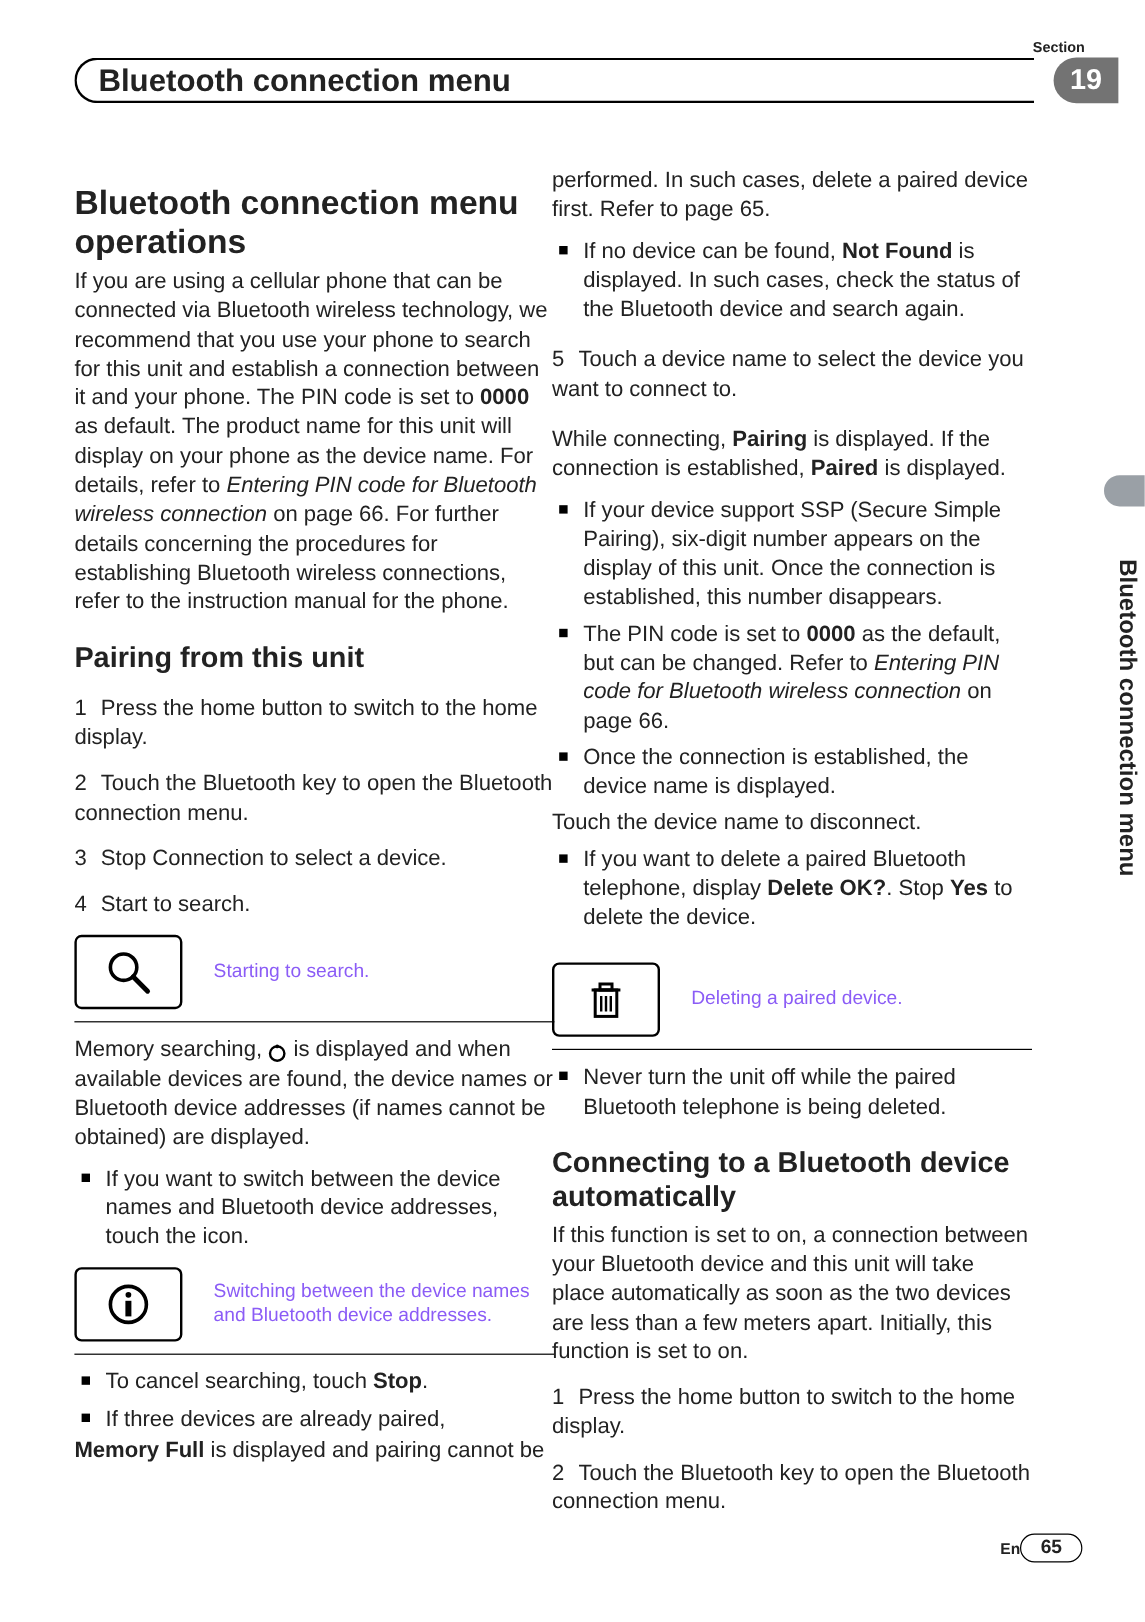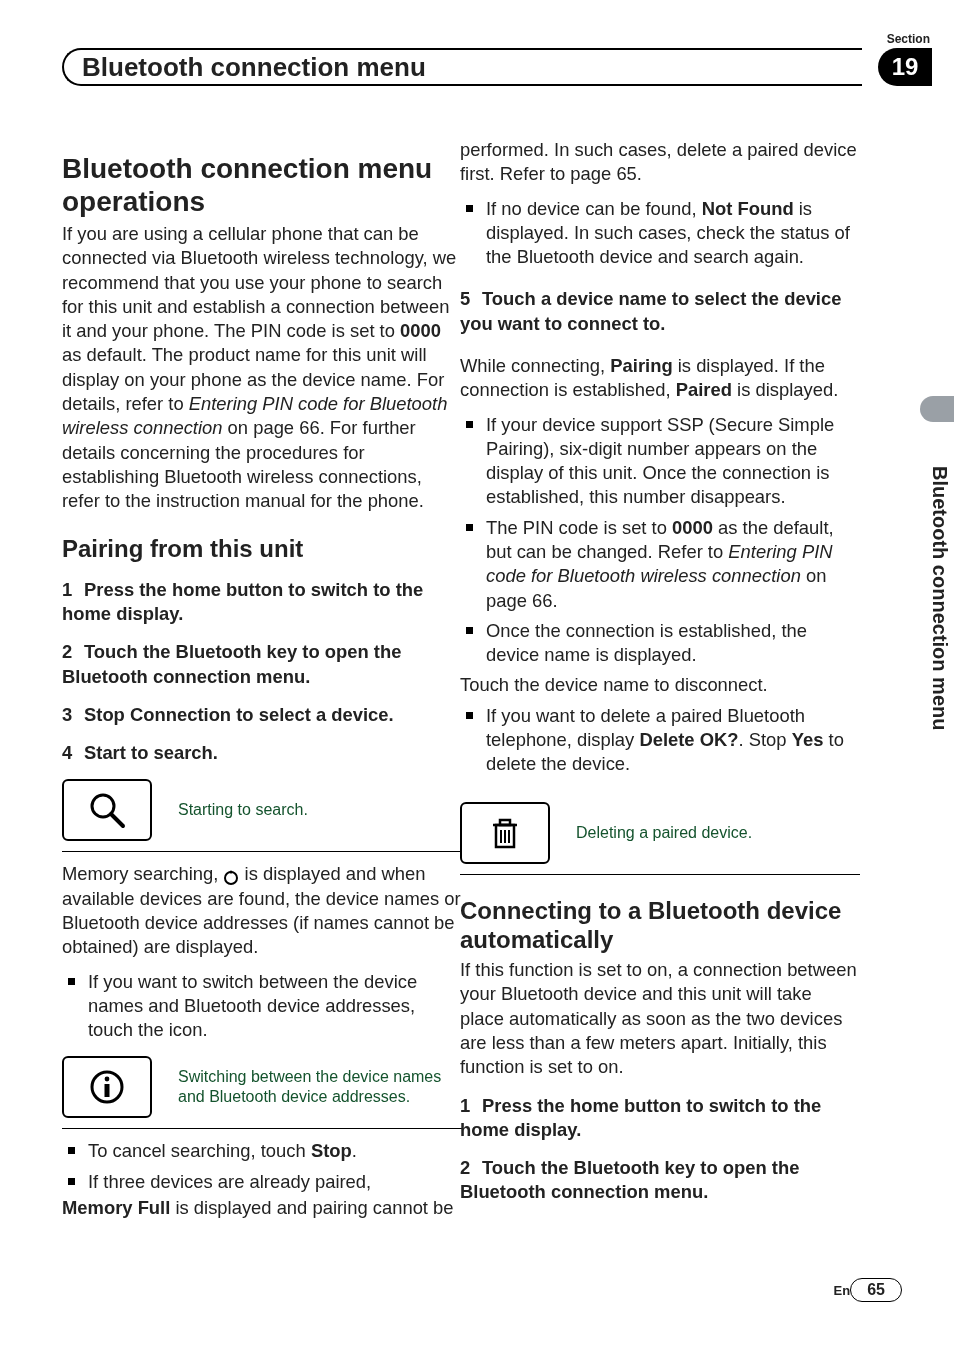--- a/index.html
+++ b/index.html
@@ -18,31 +18,31 @@
   .header-area {
     position: absolute;
     top: 32px;
     left: 0;
     right: 0;
     height: 60px;
   }
   .section-label {
     position: absolute;
     top: 0;
-    right: 24px;
+    right: 50px;
     font-size: 12px;
     font-weight: 700;
   }
   .section-pill {
     position: absolute;
     top: 16px;
     right: 22px;
     width: 54px;
     height: 38px;
-    background: #000000;
+    background: #737373;
     border-radius: 19px 0 0 19px;
     color: #fff;
     font-weight: 800;
     font-size: 24px;
     line-height: 38px;
     text-align: center;
   }
   .title-pill {
     position: absolute;
     top: 16px;
@@ -78,21 +78,21 @@
     margin: 22px 0 4px 0;
     line-height: 1.18;
   }
   h2.sub {
     font-size: 24px;
     font-weight: 800;
     margin: 22px 0 4px 0;
     line-height: 1.18;
   }
   p { margin: 4px 0 10px 0; }
-  .step { font-weight: 700; margin: 14px 0 2px 0; }
+  .step { font-weight: 400; margin: 14px 0 2px 0; }
   .step-num { display:inline-block; width: 22px; }
   .bullet {
     position: relative;
     padding-left: 26px;
     margin: 6px 0;
   }
   .bullet::before {
     content: "";
     position: absolute;
     left: 6px;
@@ -116,21 +116,21 @@
     height: 58px;
     border: 2px solid #000;
     border-radius: 6px;
     display: flex;
     align-items: center;
     justify-content: center;
     margin-right: 26px;
     flex-shrink: 0;
   }
   .icon-box svg { width: 40px; height: 40px; }
-  .icon-caption { font-size: 16px; color: #14532d; line-height: 1.3; }
+  .icon-caption { font-size: 16px; color: #8b5cf6; line-height: 1.3; }
 
   
   .side-tab {
     position: absolute;
     right: 0;
     top: 428px;
     width: 30px;
     height: 340px;
     display: flex;
     align-items: center;
@@ -274,20 +274,21 @@
         <line x1="8" y1="12" x2="32" y2="12" stroke="#000" stroke-width="2.5"></line>
         <rect x="15" y="7" width="10" height="5" fill="none" stroke="#000" stroke-width="2.5"></rect>
         <line x1="16" y1="17" x2="16" y2="30" stroke="#000" stroke-width="2"></line>
         <line x1="20" y1="17" x2="20" y2="30" stroke="#000" stroke-width="2"></line>
         <line x1="24" y1="17" x2="24" y2="30" stroke="#000" stroke-width="2"></line>
       </svg>
     </div>
     <div class="icon-caption">Deleting a paired device.</div>
   </div>
 
+  <div class="bullet">Never turn the unit off while the paired Bluetooth telephone is being deleted.</div>
 
   <h2 class="sub">Connecting to a Bluetooth device automatically</h2>
   <p>If this function is set to on, a connection between your Bluetooth device and this unit will take place automatically as soon as the two devices are less than a few meters apart. Initially, this function is set to on.</p>
 
   <p class="step"><span class="step-num">1</span><span>Press the home button to switch to the home display.</span></p>
   <p class="step"><span class="step-num">2</span><span>Touch the Bluetooth key to open the Bluetooth connection menu.</span></p>
 </div>
 
 <div class="footer">
   <span class="lang">En</span>

